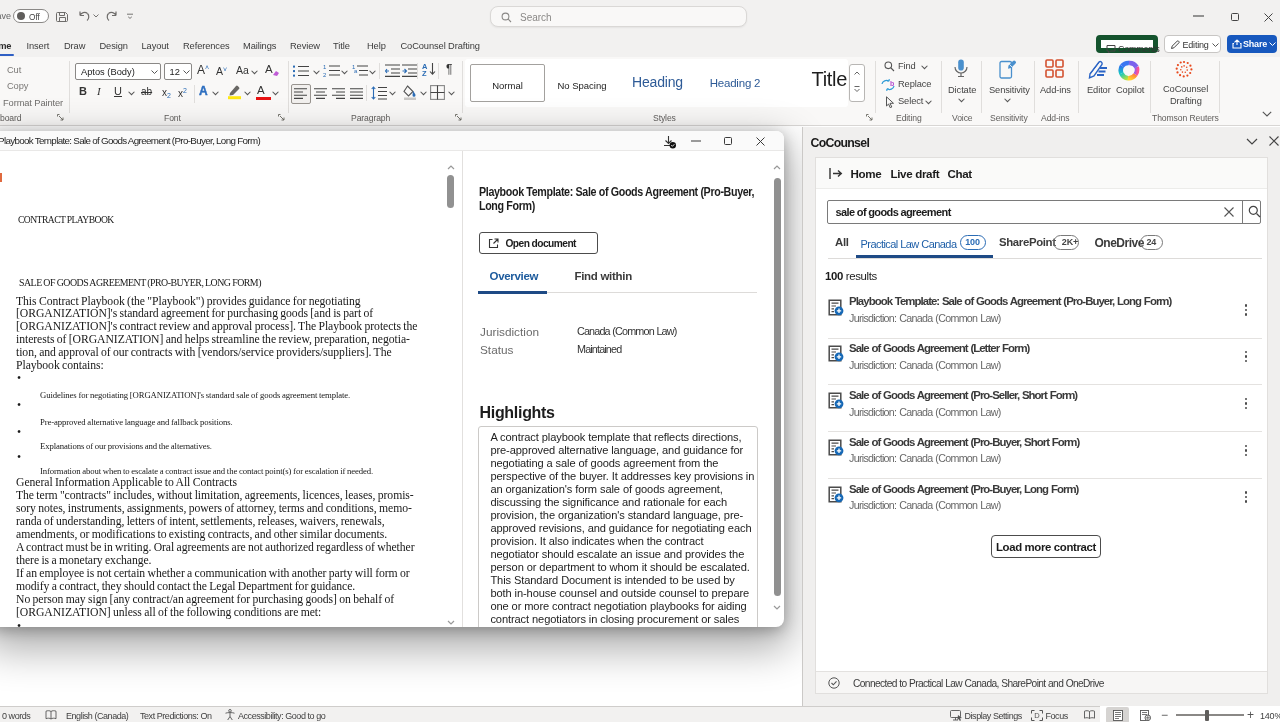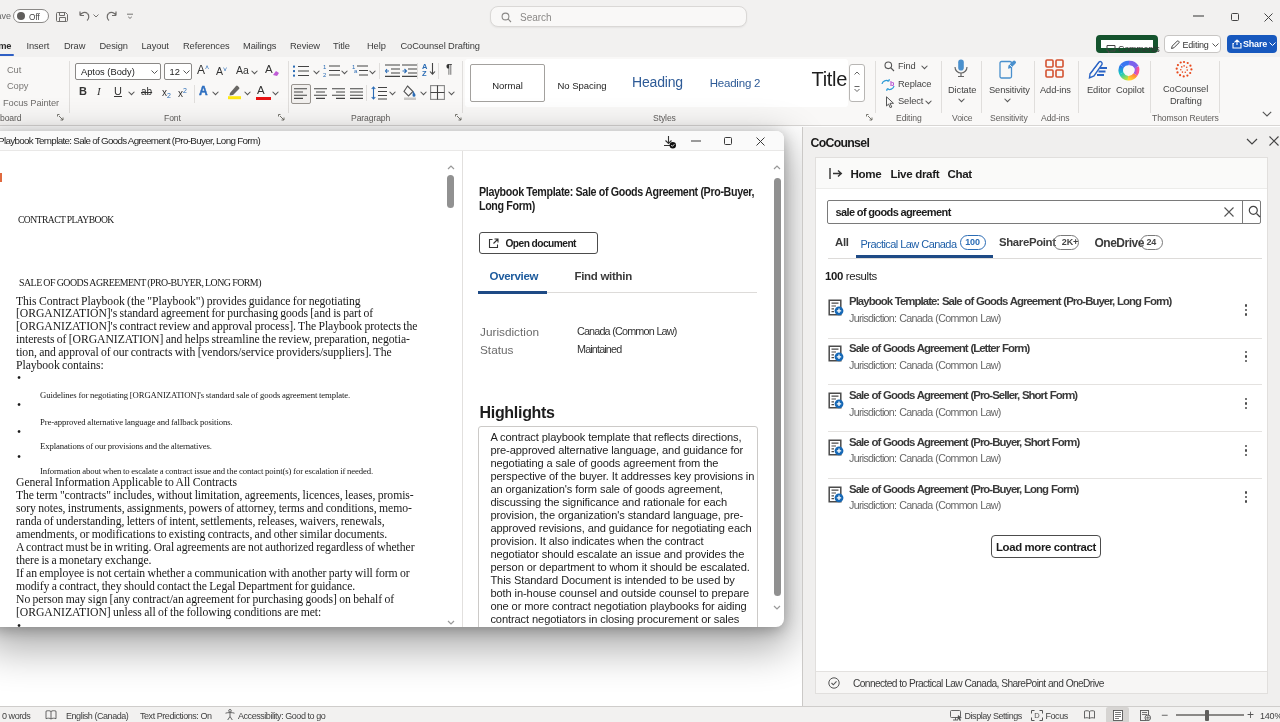--- a/index.html
+++ b/index.html
@@ -12,21 +12,21 @@
 #tabrow{position:absolute;left:0;top:32px;width:1280px;height:25px;background:#f2f1f0}
 #ribbon{position:absolute;left:0;top:57px;width:1280px;height:69px;background:#f9f8f7;border-bottom:1px solid #d8d6d4}
 .tab{position:absolute;top:9px;font-size:9.3px;color:#3b3b3b;letter-spacing:-.1px}
 .glabel{position:absolute;top:56px;font-size:8.6px;color:#605e5c;letter-spacing:-.1px}
 .gsep{position:absolute;top:4px;height:52px;width:1px;background:#e0dedc}
 .ricon{position:absolute}
 .rtext{position:absolute;font-size:9.3px;color:#444;letter-spacing:-.1px}
 .caret{position:absolute;width:7px;height:5px}
 .launcher{position:absolute;width:7px;height:7px}
 
-#statusbar{position:absolute;left:0;top:706px;width:1280px;height:16px;background:#f2f1f0;border-top:1px solid #cfcdcb}
+#statusbar{position:absolute;left:0;top:706px;width:1100px;height:16px;background:#f2f1f0;border-top:1px solid #cfcdcb}
 .st{position:absolute;top:4px;font-size:9px;color:#3f3f3f;letter-spacing:-.45px}
 
 #docarea{position:absolute;left:0;top:127px;width:1280px;height:579px;background:#fff}
 
 #win{position:absolute;left:-10px;top:130.5px;width:794px;height:496.5px;background:#fff;border-radius:8px;box-shadow:0 16px 42px 6px rgba(0,0,0,.33),0 3px 14px rgba(0,0,0,.26);overflow:hidden}
 #wtitle{position:absolute;left:0;top:0;width:100%;height:20px;background:#fafafa;border-bottom:1px solid #e9e8e7}
 #wtitle .t{position:absolute;left:8px;top:0;line-height:20px;font-size:9.8px;color:#262626;letter-spacing:-.65px;word-spacing:-.2px;white-space:nowrap}
 .docline{position:absolute;white-space:nowrap;font-family:"Liberation Serif",serif;color:#181818}
 .dbody{font-size:11.7px;letter-spacing:-.06px;word-spacing:-.5px}
 .dsmall{font-size:8.7px;letter-spacing:-.1px;word-spacing:-.3px}
@@ -121,21 +121,21 @@
     <div class="abs" style="left:16.5px;top:4px;font-size:9px;color:#fff;font-weight:bold;letter-spacing:-.2px">Share</div>
     <svg class="abs" style="left:42px;top:7px" width="7" height="5" viewBox="0 0 7 5">
         <path d="M0.5 0.5 L3.5 3.5 L6.5 0.5" fill="none" stroke="#fff" stroke-width="1"></path>
       </svg>
   </div>
 </div>
 <div id="ribbon">
 
   <div class="rtext" style="left:7px;top:8px;color:#7b7977">Cut</div>
   <div class="rtext" style="left:7px;top:24px;color:#7b7977">Copy</div>
-  <div class="rtext" style="left:3px;top:41px;color:#6f6d6b">Focus Painter</div>
+  <div class="rtext" style="left:3px;top:41px;color:#6f6d6b">Format Painter</div>
   <div class="glabel" style="left:0px">board</div>
   <svg class="launcher" style="left:57px;top:57px" width="7" height="7" viewBox="0 0 7 7">
       <path d="M0.5 0.5 v2 M0.5 0.5 h2 M2 2 L6 6 M6 6 v-2.5 M6 6 h-2.5" stroke="#68665f" stroke-width="0.9" fill="none"></path>
     </svg>
   <div class="gsep" style="left:69px"></div>
 
   <div class="abs" style="left:75px;top:5.5px;width:86px;height:17.5px;background:#fff;border:1px solid #8a8886;border-radius:2px">
     <div class="abs" style="left:5px;top:3px;font-size:9.3px;color:#222">Aptos (Body)</div>
     <svg class="abs" style="left:75px;top:6.5px" width="7" height="5" viewBox="0 0 7 5">
         <path d="M0.5 0.5 L3.5 3.5 L6.5 0.5" fill="none" stroke="#555" stroke-width="1"></path>

